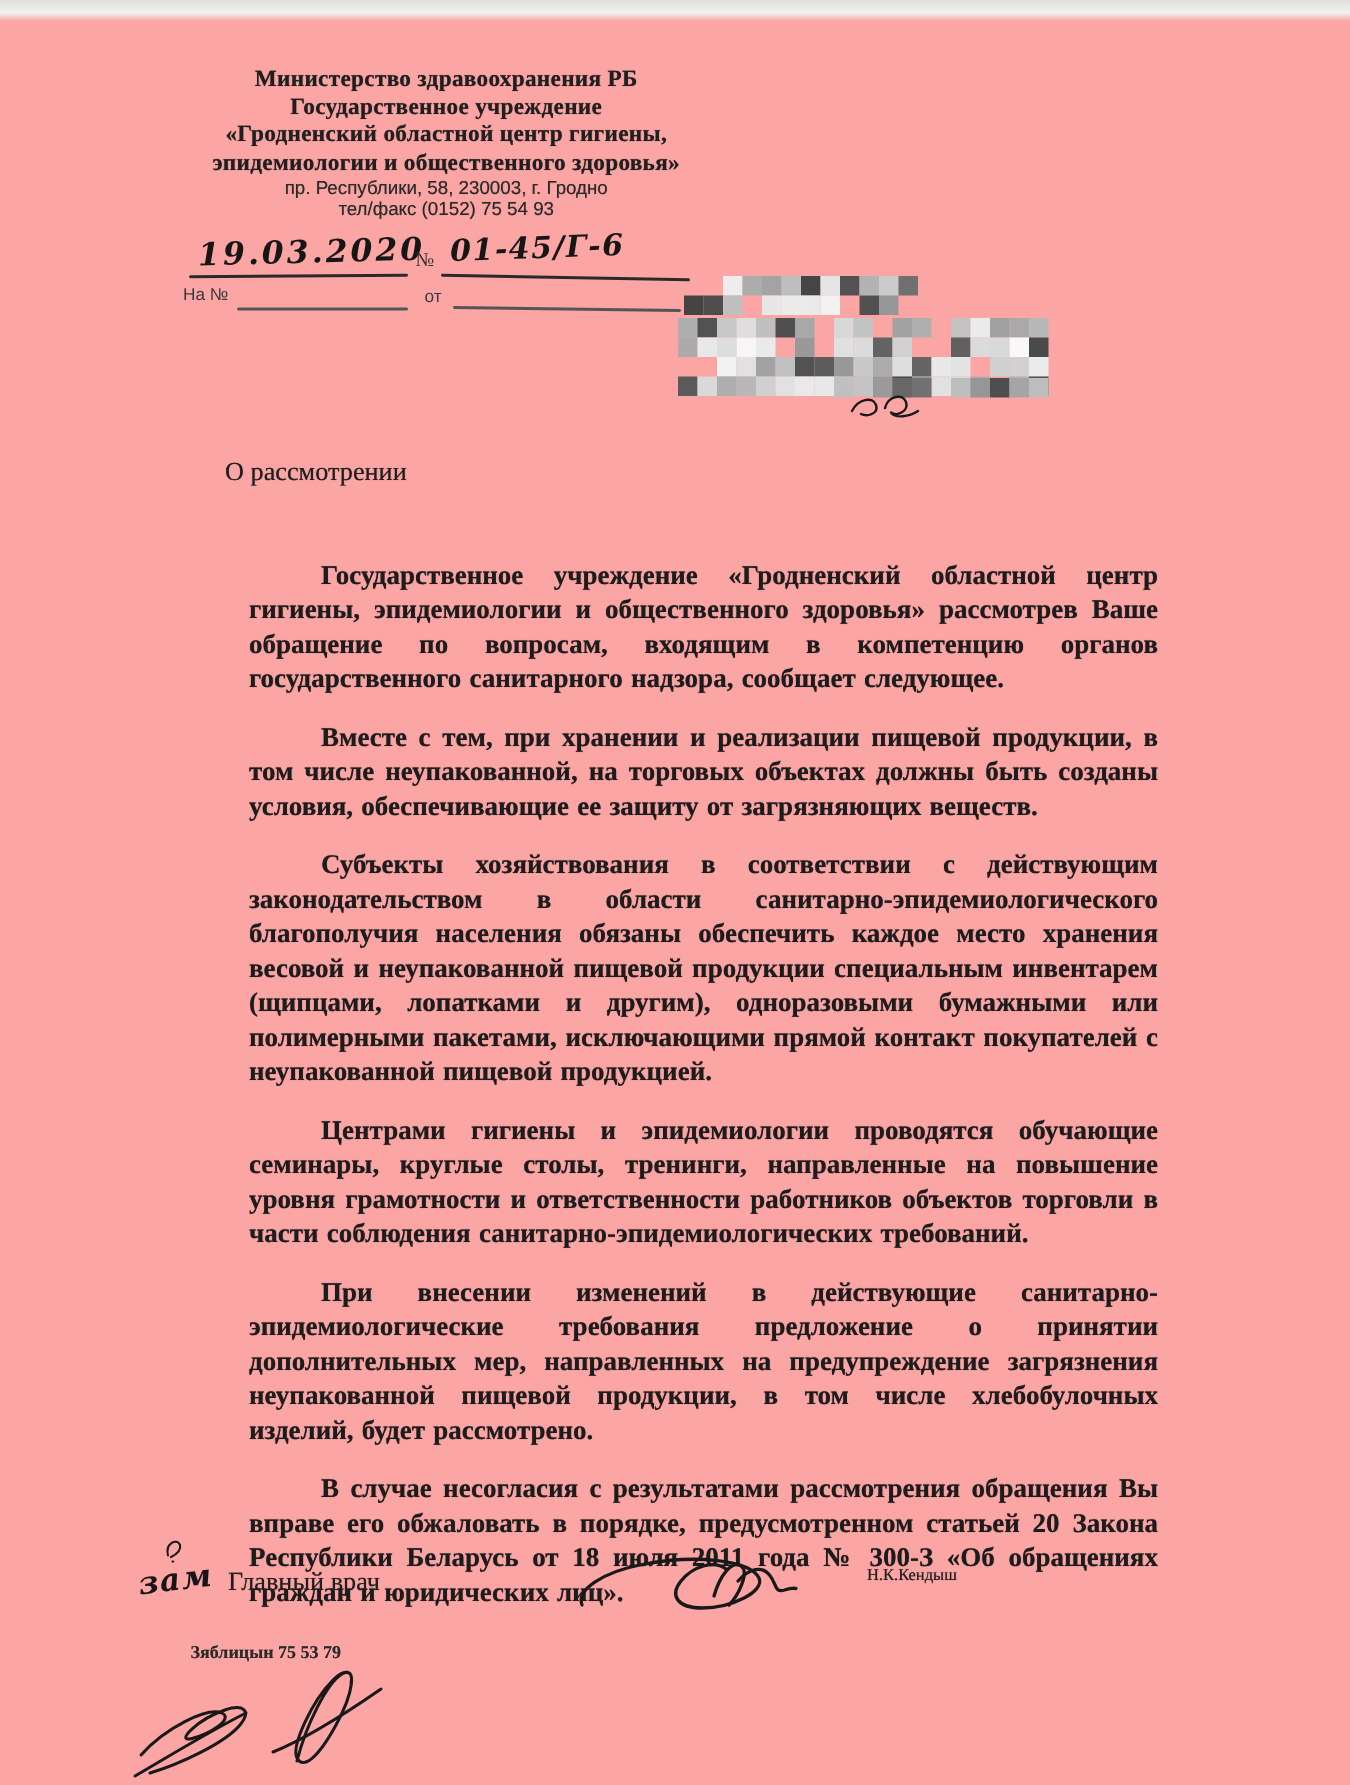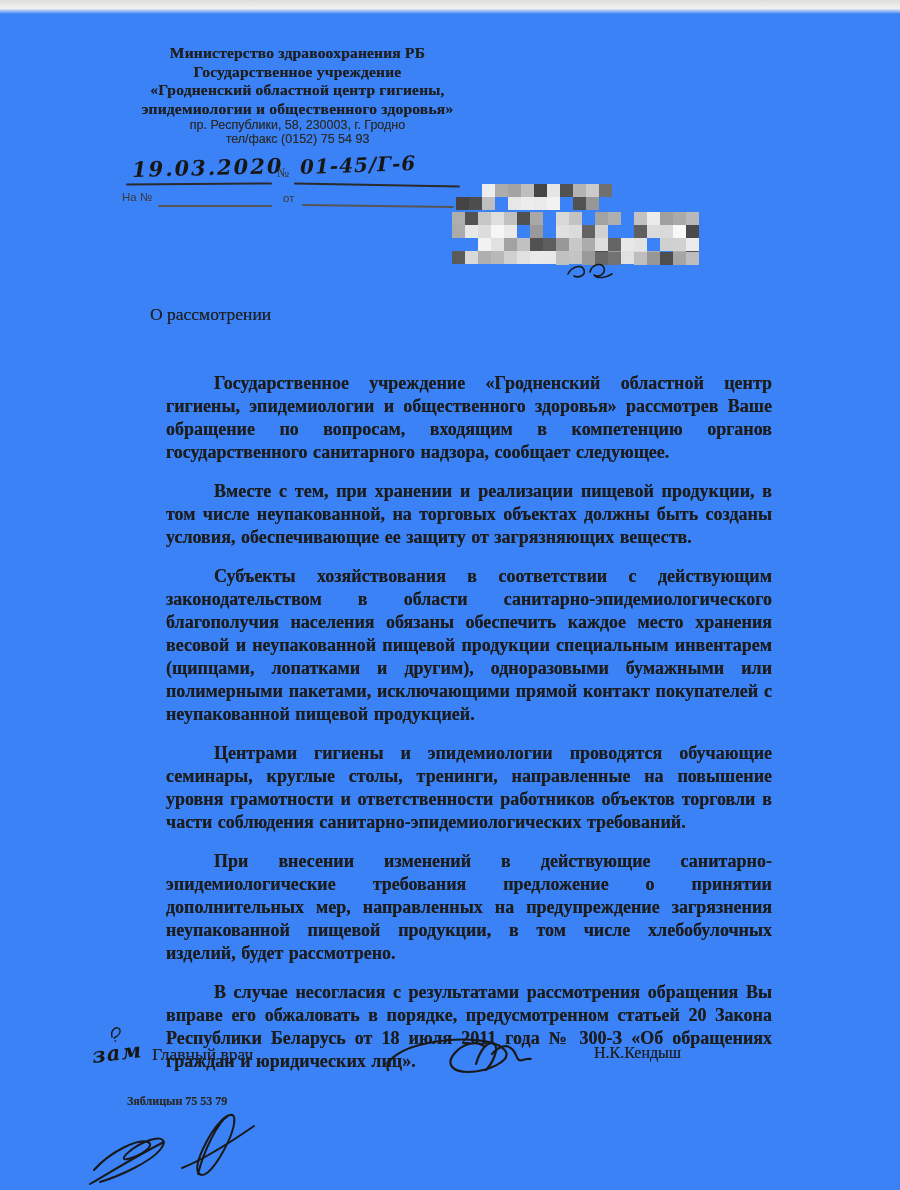--- a/index.html
+++ b/index.html
@@ -1,18 +1,18 @@
 <!DOCTYPE html>
 <html><head>
 <meta charset="utf-8">
 <style>
   html,body{margin:0;padding:0;background:#ffffff;}
   .page{
     position:relative;width:900px;height:1190px;overflow:hidden;
-    background:#3b82f6;
+    background:#fca5a5;
     color:#1f1f1f;
     font-family:"Liberation Serif",serif;
   }
   .scan-top-band{
     position:absolute;left:0;top:0;width:100%;height:14px;
     background:linear-gradient(to bottom,#dededd,#f2f2f1 60%,rgba(250,250,250,0));
   }
   
   .letterhead{position:absolute;left:105px;top:44px;width:385px;text-align:center;}
   .lh-bold{font-weight:bold;font-size:15.5px;line-height:18.5px;letter-spacing:.2px;
@@ -47,21 +47,21 @@
     font-size:18px;line-height:23px;color:#1c1c1c;
     text-shadow:0 0 .55px rgba(25,25,25,.7);
     word-spacing:1px;
     font-weight:bold;
   }
   
   .hand-zam{position:absolute;left:92px;top:1040px;font-size:21px;transform:rotate(-7deg);letter-spacing:1px;}
   .zam-tick{position:absolute;left:108px;top:1024px;}
   .position-title{position:absolute;left:152px;top:1044px;font-size:17.5px;text-shadow:0 0 .5px rgba(20,20,20,.65);}
   .main-signature{position:absolute;left:380px;top:1030px;}
-  .sig-name{position:absolute;left:594px;top:1044px;font-size:16px;text-shadow:0 0 .5px rgba(20,20,20,.65);}
+  .sig-name{position:absolute;left:578px;top:1044px;font-size:11px;text-shadow:0 0 .5px rgba(20,20,20,.65);}
   .executor{position:absolute;left:127px;top:1094px;font-size:12px;font-weight:600;color:#2a2a2a;
     text-shadow:0 0 .4px rgba(40,40,40,.6);}
   .bottom-scribbles{position:absolute;left:86px;top:1104px;}
   svg path{fill:none;stroke:#191919;stroke-linecap:round;stroke-linejoin:round;}
 </style>
 </head>
 <body>
 
 <div class="page">
 

